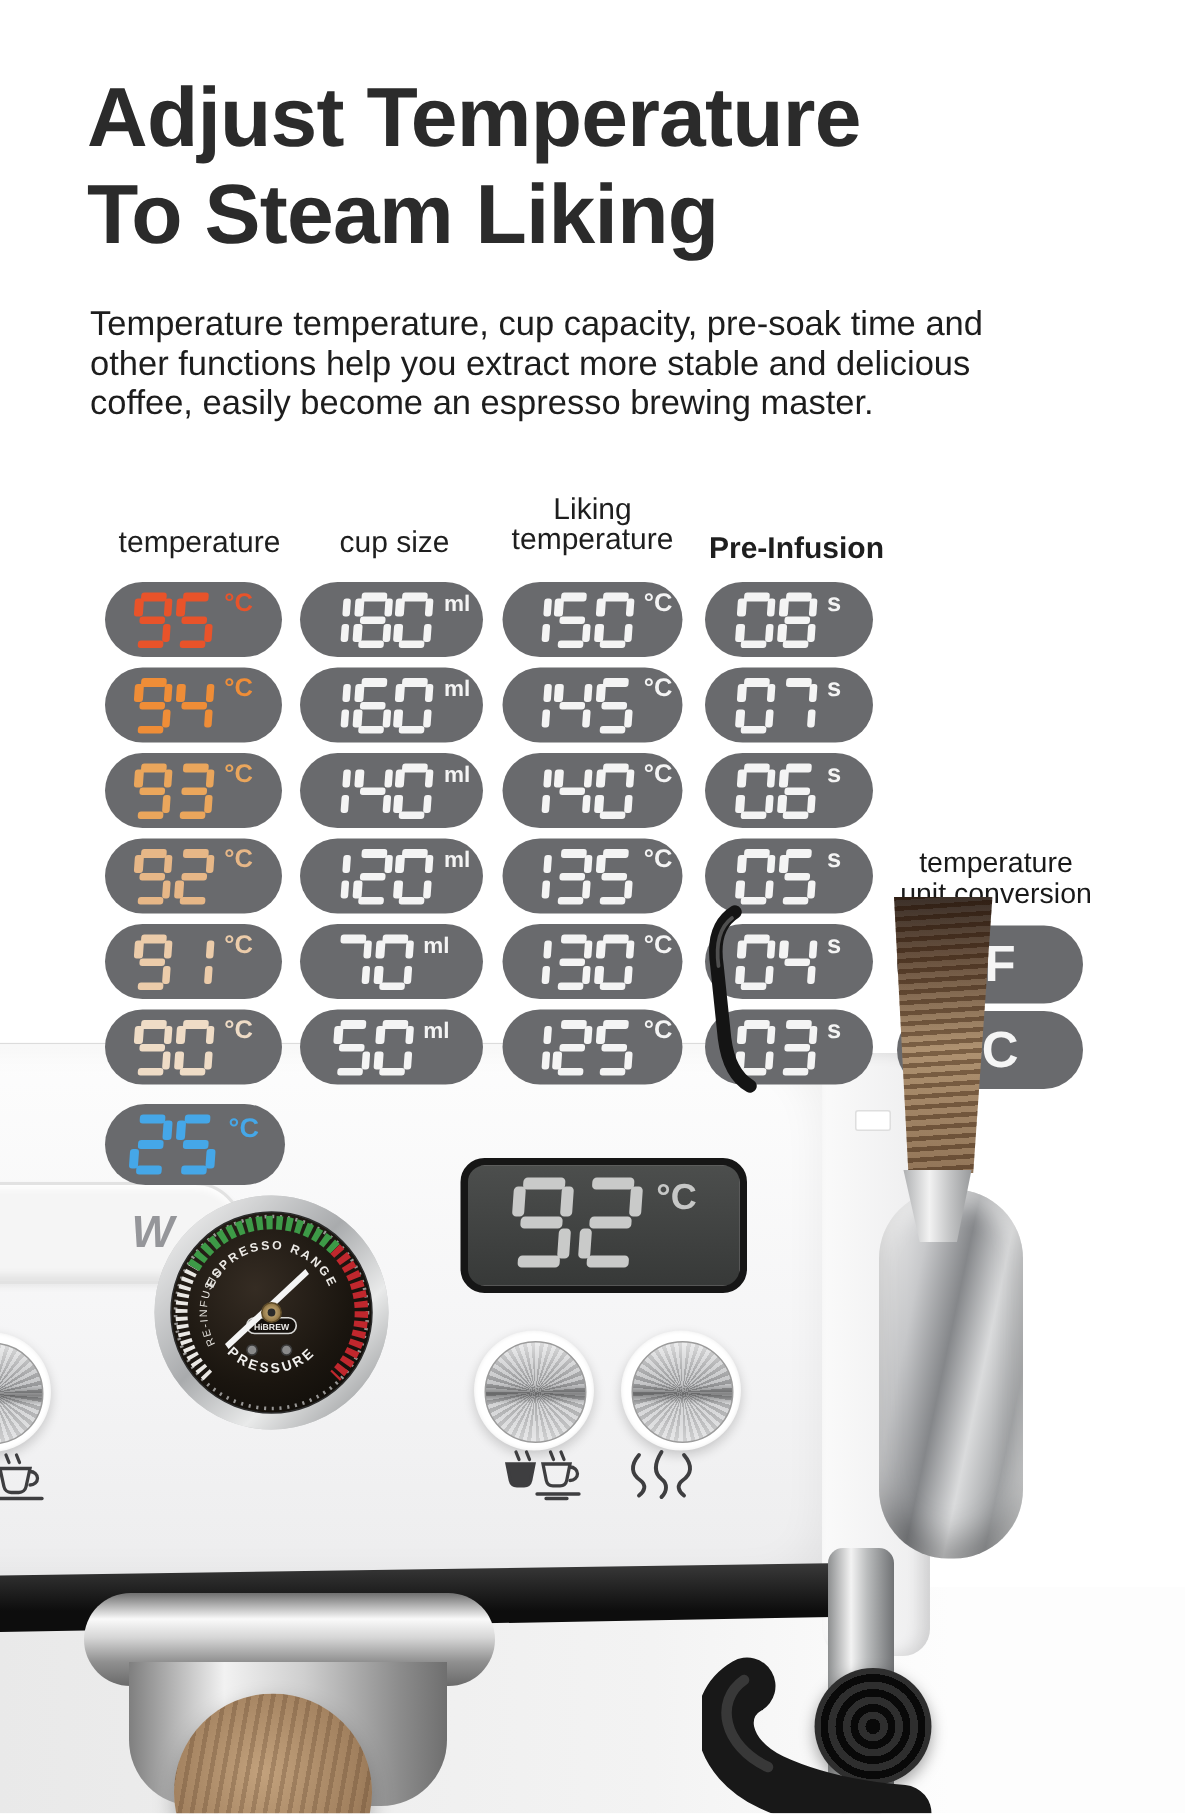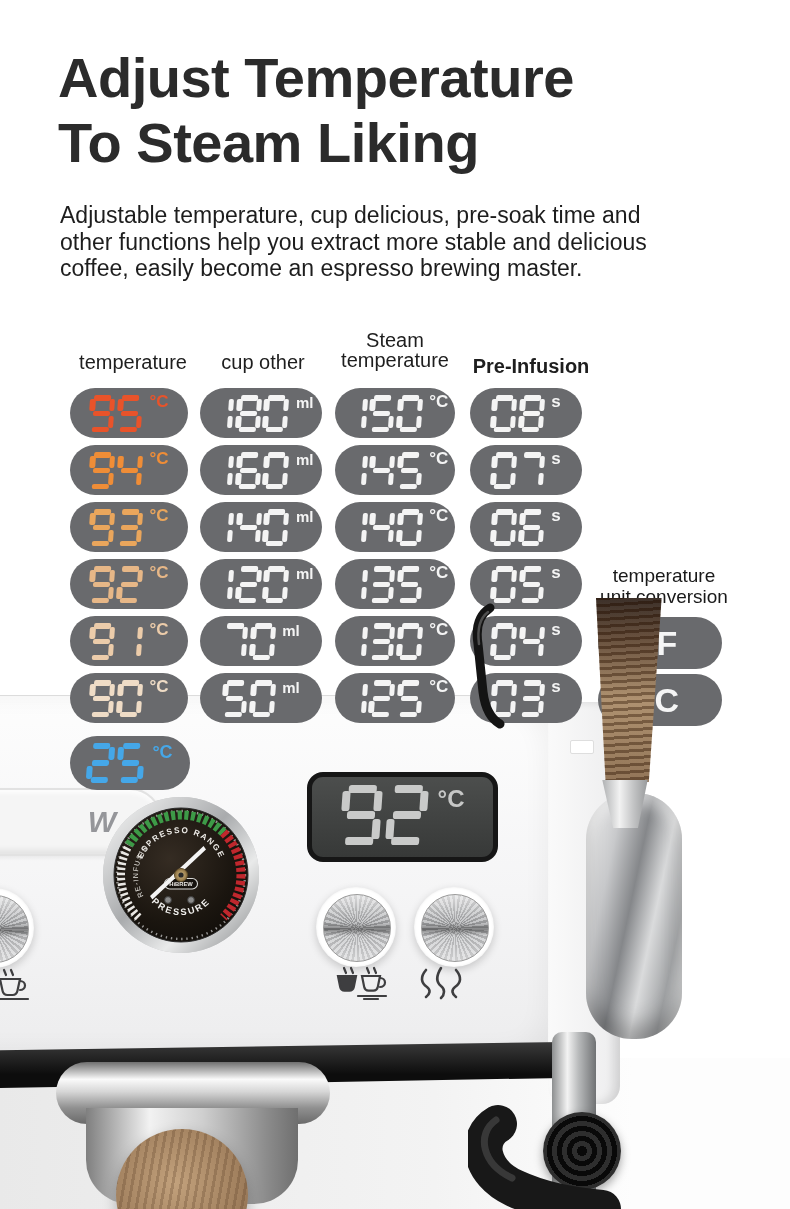--- a/index.html
+++ b/index.html
@@ -73,21 +73,21 @@
              background:linear-gradient(90deg,#9fa1a3,#f2f2f2 40%,#c4c5c6 65%,#8b8d8f);}
   .z10{z-index:10}.z20{z-index:20}.z30{z-index:30}
 </style>
 </head>
 <body>
 
 <div class="stage">
 
   <div class="abs title">Adjust Temperature
 To Steam Liking</div>
-  <div class="abs desc">Adjustable temperature, cup delicious, pre-soak time and other functions help you extract more stable and delicious coffee, easily become an espresso brewing master.</div>
+  <div class="abs desc">Temperature temperature, cup capacity, pre-soak time and other functions help you extract more stable and delicious coffee, easily become an espresso brewing master.</div>
 
   <div class="abs backdrop z10"></div>
   <div class="abs machine-body z10"></div>
   <div class="abs side-col z10"></div>
   <div class="abs hinge z10"></div>
   <div class="abs bulge z10"></div>
   <div class="abs under-strip z10"></div>
   <div class="abs flange z10"></div>
   <div class="abs gh-cyl z10"></div>
   <div class="abs wood-disc z10"></div>
@@ -201,22 +201,22 @@
   <svg class="abs z10" style="left:416px;top:966px;" width="50" height="38" viewBox="0 0 50 38">
     <g stroke="#3e3e40" stroke-width="2.6" fill="none" stroke-linecap="round">
       <path d="M10 4 c-6 7 -5 13 1 17 c4 3 3 7 -1 10"></path>
       <path d="M25 2 c-5 8 -5 14 0 18 c4 3 4 8 0 12"></path>
       <path d="M40 4 c6 7 5 13 -1 17 c-4 3 -3 7 1 10"></path>
     </g>
   </svg>
 
   <div id="settings-grid" class="abs z20" style="left:0;top:0;width:790px;height:1209px;pointer-events:none;">
       <div class="col-header" style="left: 48px; top: 352px;">temperature</div>
-      <div class="col-header" style="left: 178px; top: 352px;">cup other</div>
-      <div class="col-header" style="left: 310px; top: 330px;">Steam
+      <div class="col-header" style="left: 178px; top: 352px;">cup size</div>
+      <div class="col-header" style="left: 310px; top: 330px;">Liking
 temperature</div>
       <div class="col-header" style="left: 446px; top: 356px; font-weight: 600;">Pre-Infusion</div>
       <div class="pill" style="left: 70px; top: 388px; width: 118px; height: 50px; background: rgb(105, 106, 109);">
         <span class="sseg">
           <span class="sdigit" style="width: 25px; height: 37px; margin-right: 2.5px;">
             <i class="seg" style="top: 0px; left: 4.4px; right: 4.4px; height: 5.5px; background: rgb(232, 83, 42); border-radius: 1.96429px; opacity: 1;"></i>
             <i class="seg" style="right: 0px; top: 3.85px; width: 5.5px; height: 11.9px; background: rgb(232, 83, 42); border-radius: 1.96429px; opacity: 1;"></i>
             <i class="seg" style="right: 0px; bottom: 3.85px; width: 5.5px; height: 11.9px; background: rgb(232, 83, 42); border-radius: 1.96429px; opacity: 1;"></i>
             <i class="seg" style="bottom: 0px; left: 4.4px; right: 4.4px; height: 5.5px; background: rgb(232, 83, 42); border-radius: 1.96429px; opacity: 1;"></i>
             <i class="seg" style="left: 0px; bottom: 3.85px; width: 5.5px; height: 11.9px; background: rgb(232, 83, 42); border-radius: 1.96429px; opacity: 0;"></i>

